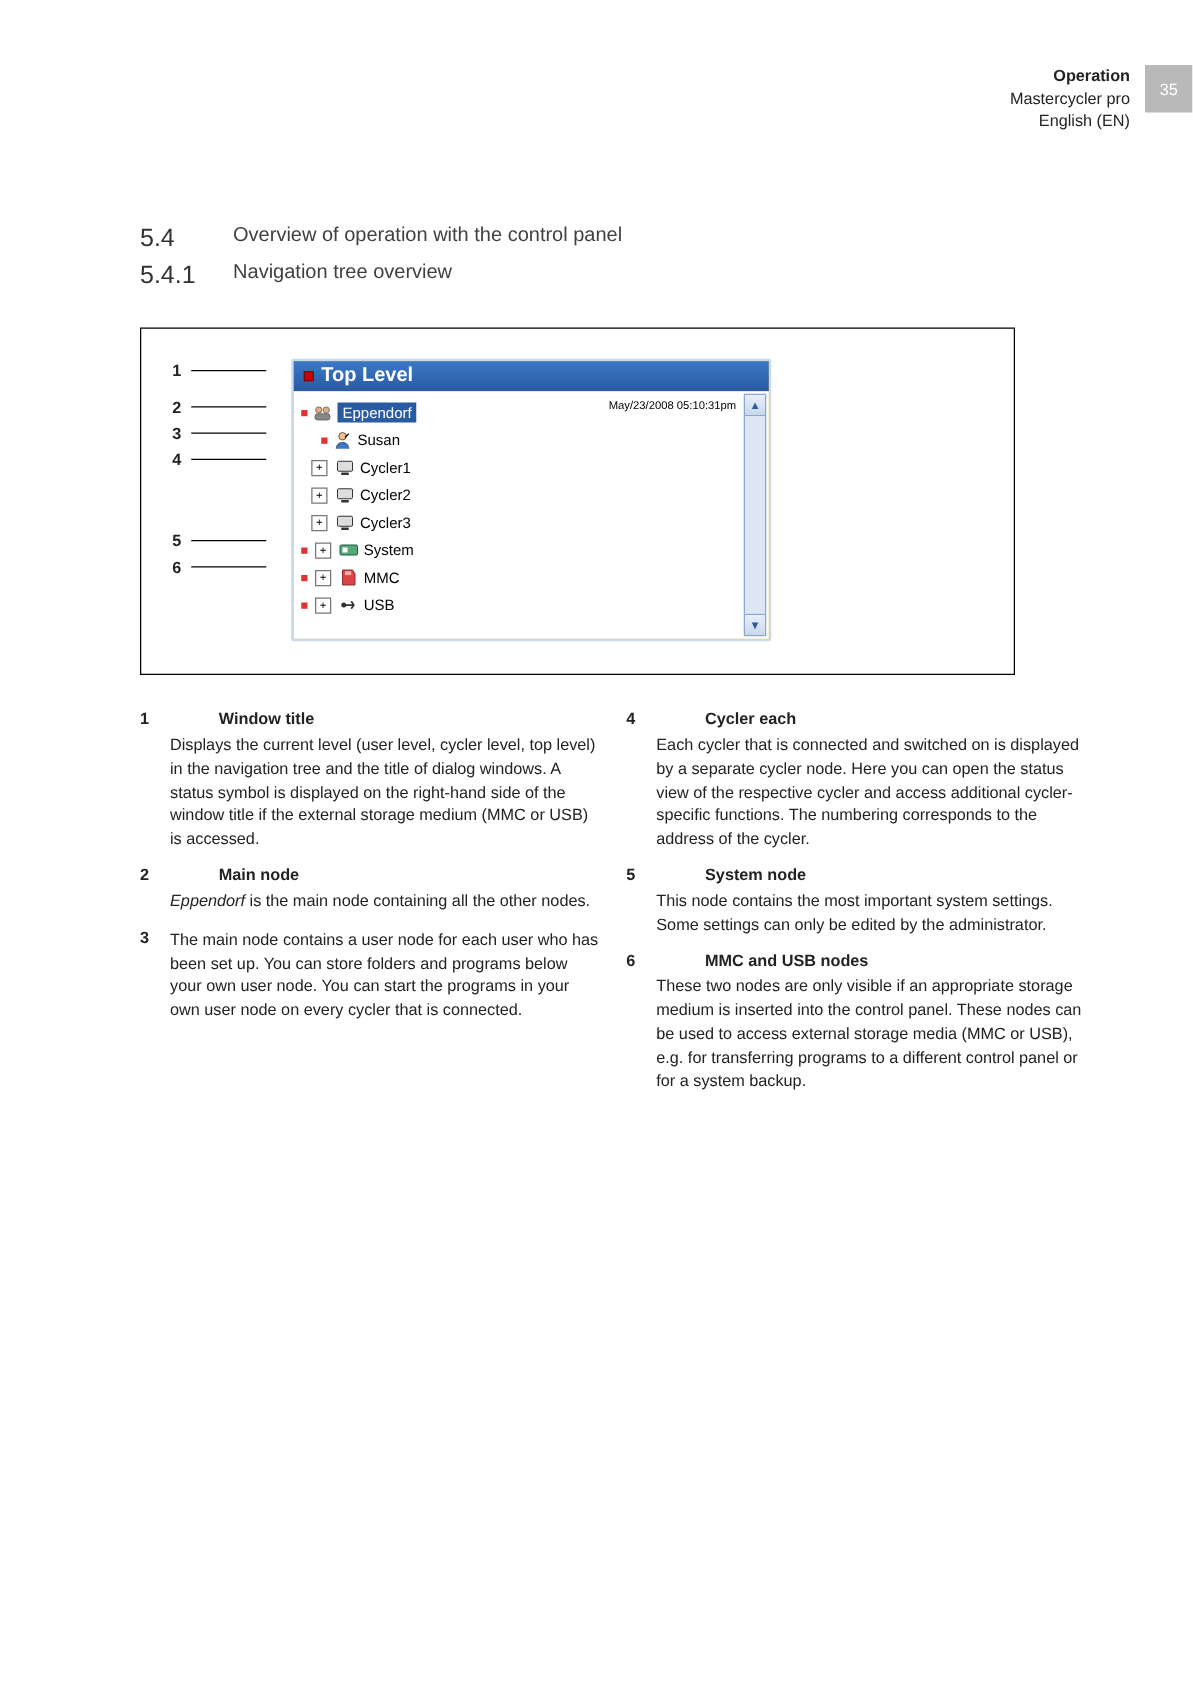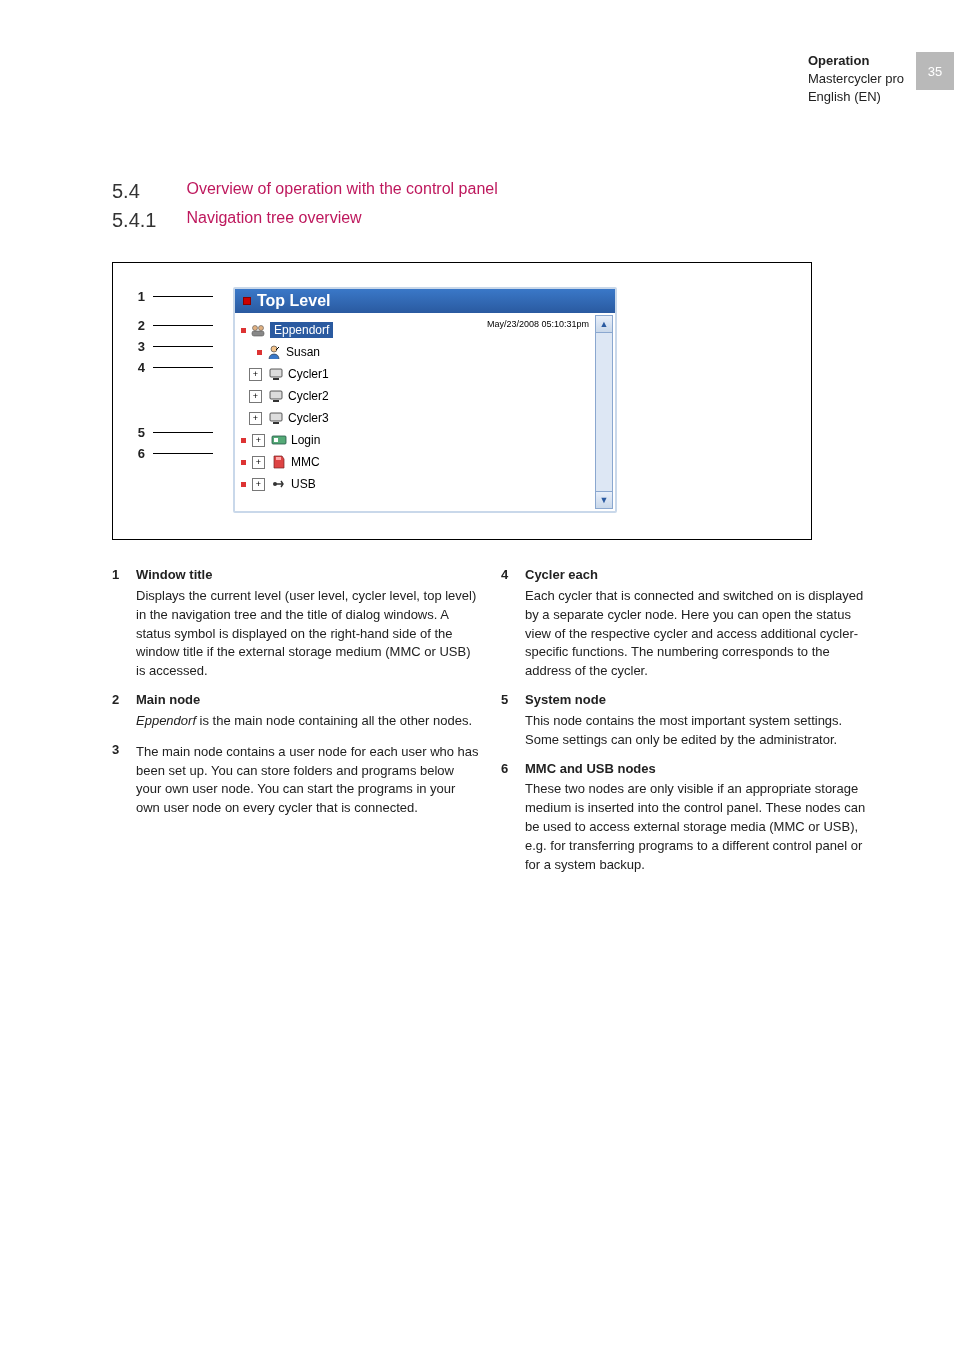--- a/index.html
+++ b/index.html
@@ -26,41 +26,42 @@
     color: #fff;
     font-size: 13px;
     display: flex;
     align-items: center;
     justify-content: center;
   }
   .header-block {
     position: absolute;
     top: 52px;
     right: 50px;
+    text-align: right;
     font-size: 13px;
     line-height: 1.4;
   }
   .header-block .bold { font-weight: 700; }
   .content {
     position: absolute;
     top: 180px;
     left: 112px;
     right: 84px;
   }
   .sec-num {
     display: inline-block;
     width: 70px;
     vertical-align: top;
     font-size: 20px;
     color: #333;
   }
   .sec-title {
     display: inline-block;
     font-size: 16px;
-    color: #be185d;
+    color: #404040;
   }
   .sec-row { margin-bottom: 6px; }
   .figure-frame {
     margin-top: 30px;
     border: 1px solid #000;
     width: 700px;
     padding: 24px 20px 26px 20px;
     box-sizing: border-box;
   }
   .figure-inner {
@@ -213,21 +214,21 @@
   .desc-item {
     display: flex;
     gap: 10px;
     margin-bottom: 10px;
   }
   .desc-item .n {
     font-weight: 700;
     width: 14px;
     flex-shrink: 0;
   }
-  .desc-item .t .title { font-weight: 700; }
+  .desc-item .t .title { font-weight: 700; margin-left: 39px; }
   .desc-item .t .body { margin-top: 2px; }
   .desc-item .t .body i { font-style: italic; }
 </style>
 </head>
 <body>
 
 <div class="page">
 
   <div class="page-tab">35</div>
 
@@ -348,21 +349,21 @@
 
               <div class="tree-row">
                 <span class="red-sq"></span>
                 <span class="exp">+</span>
                 <span class="icon sys">
                   <svg viewBox="0 0 16 16">
                       <rect x="1" y="4" width="14" height="8" rx="1" fill="#5a7" stroke="#254" stroke-width="0.8"></rect>
                       <rect x="3" y="6" width="4" height="4" fill="#fff"></rect>
                     </svg>
                 </span>
-                <span>Login</span>
+                <span>System</span>
               </div>
 
               <div class="tree-row">
                 <span class="red-sq"></span>
                 <span class="exp">+</span>
                 <span class="icon mmc">
                   <svg viewBox="0 0 16 16">
                       <path d="M3 2h8l2 3v9H3z" fill="#d44" stroke="#722" stroke-width="0.7"></path>
                       <rect x="5" y="3" width="5" height="3" fill="#faa"></rect>
                     </svg>

